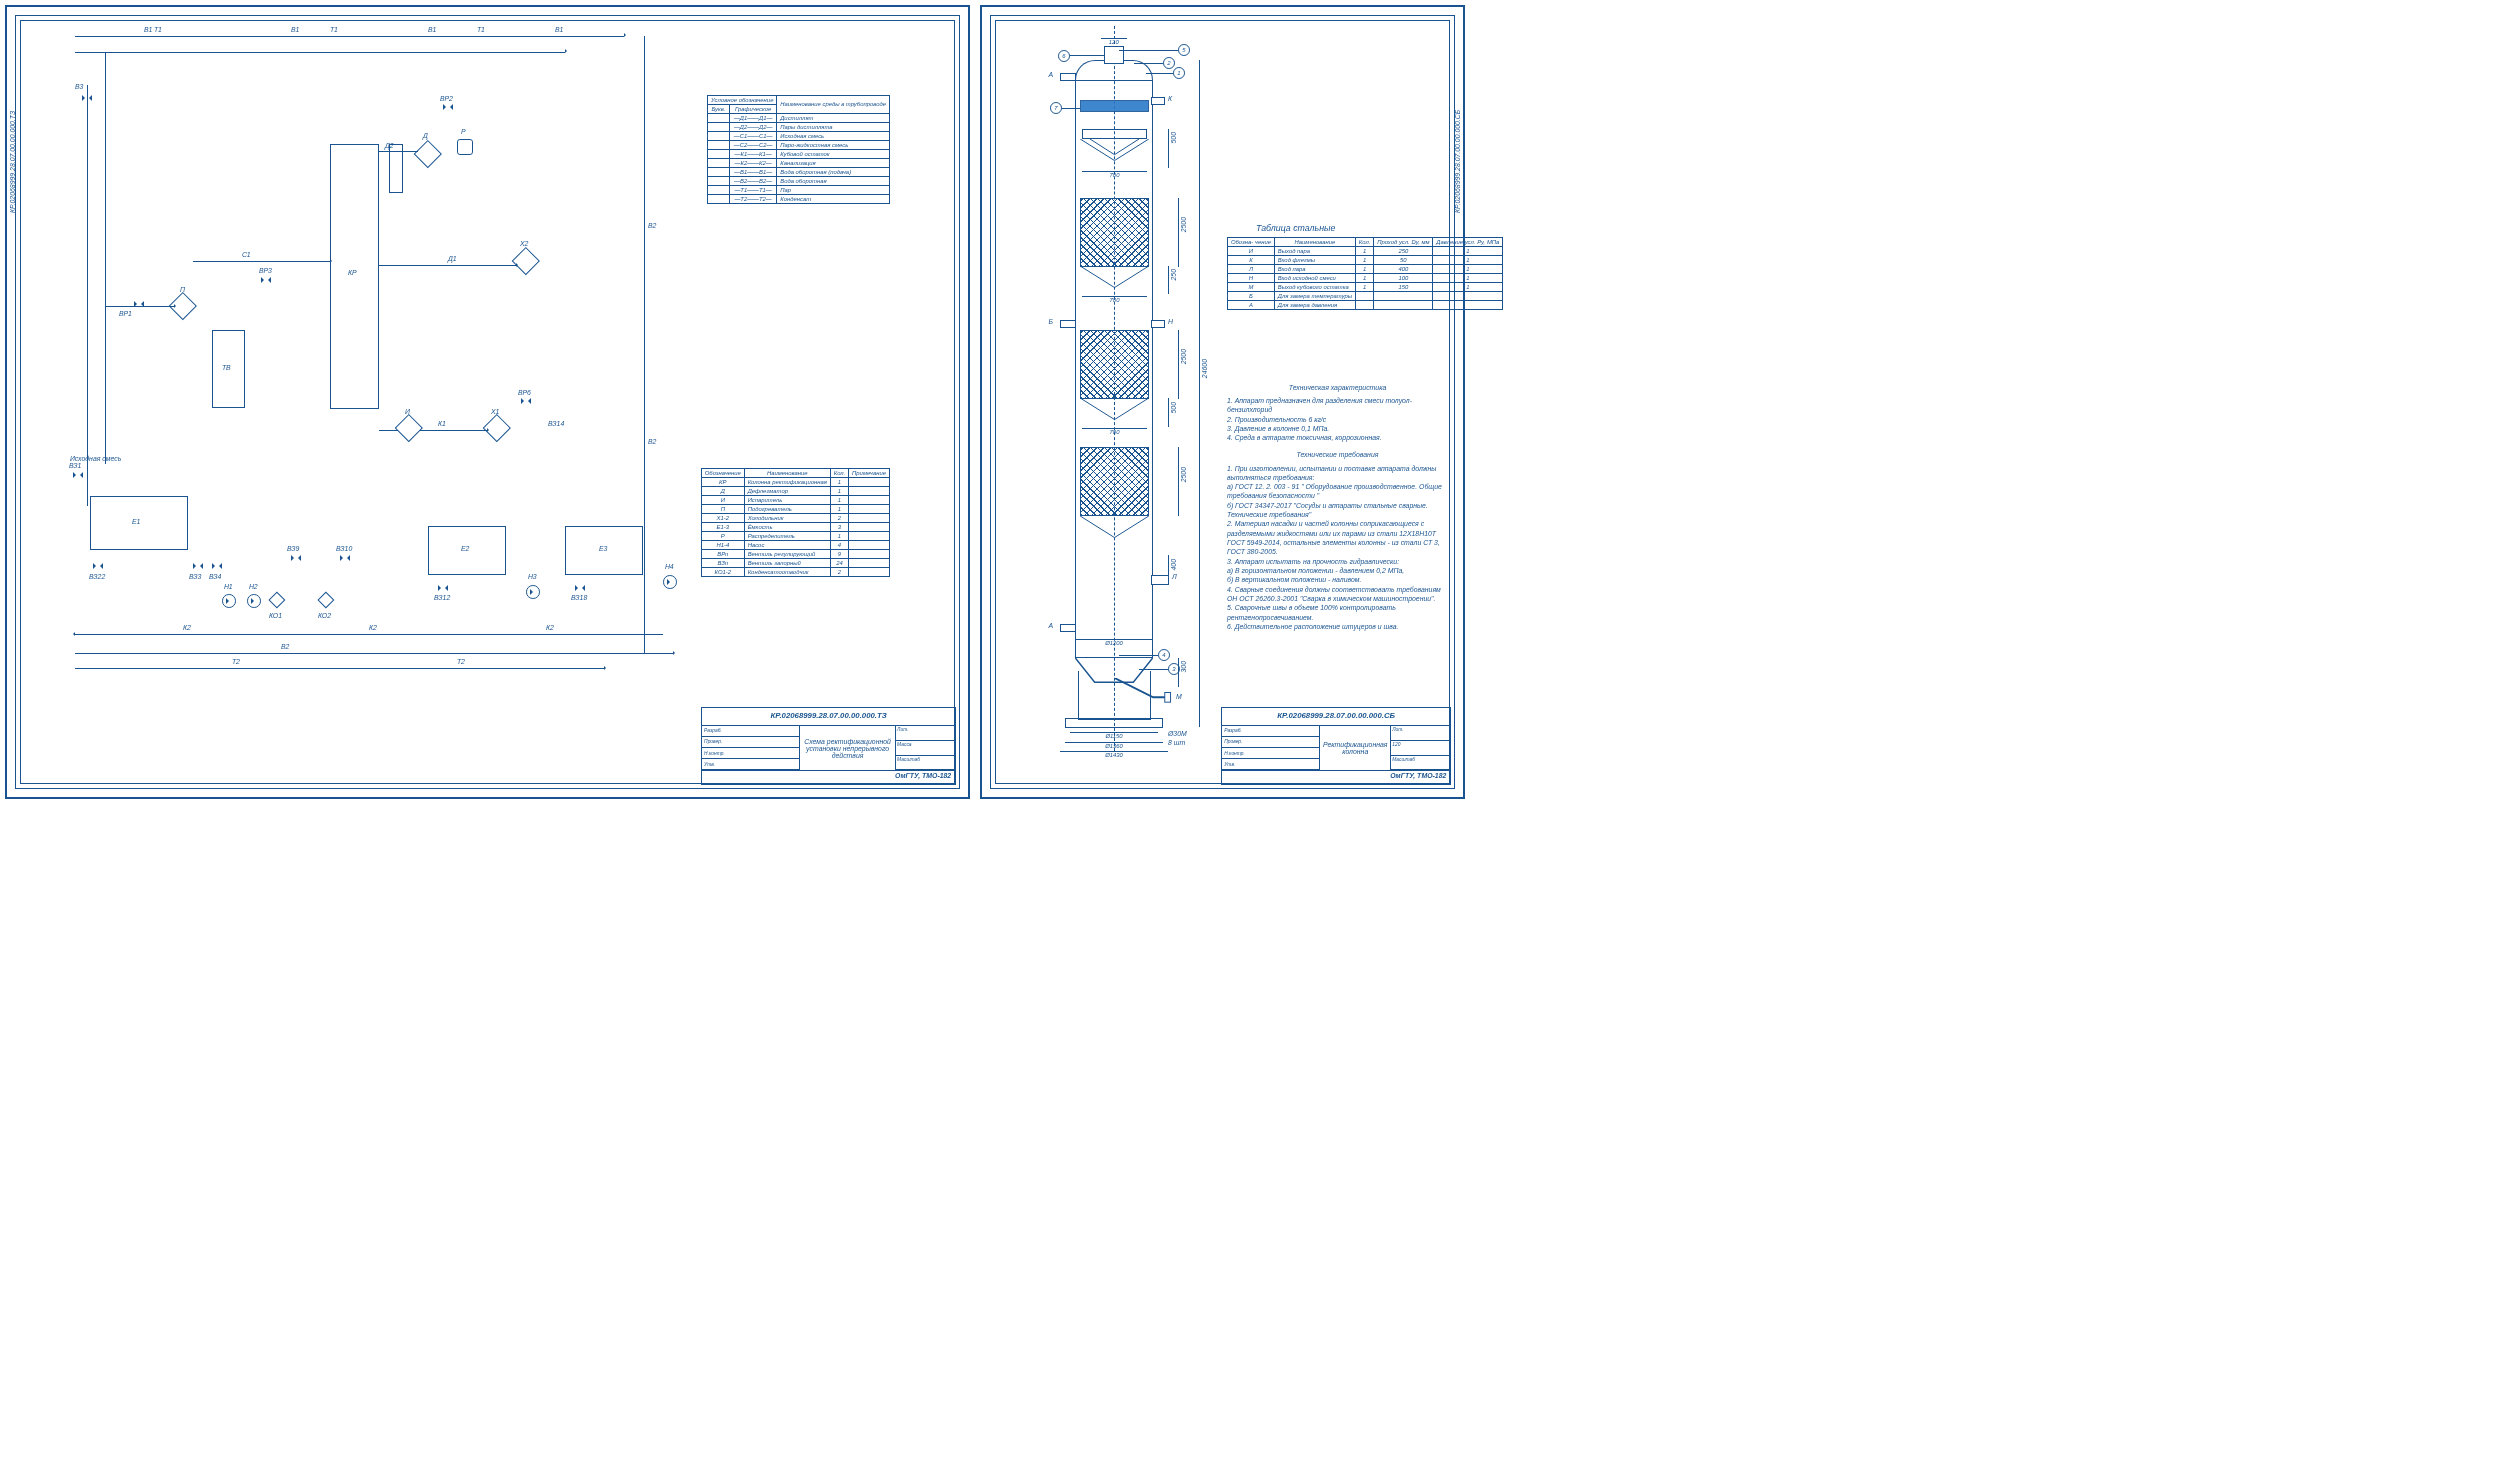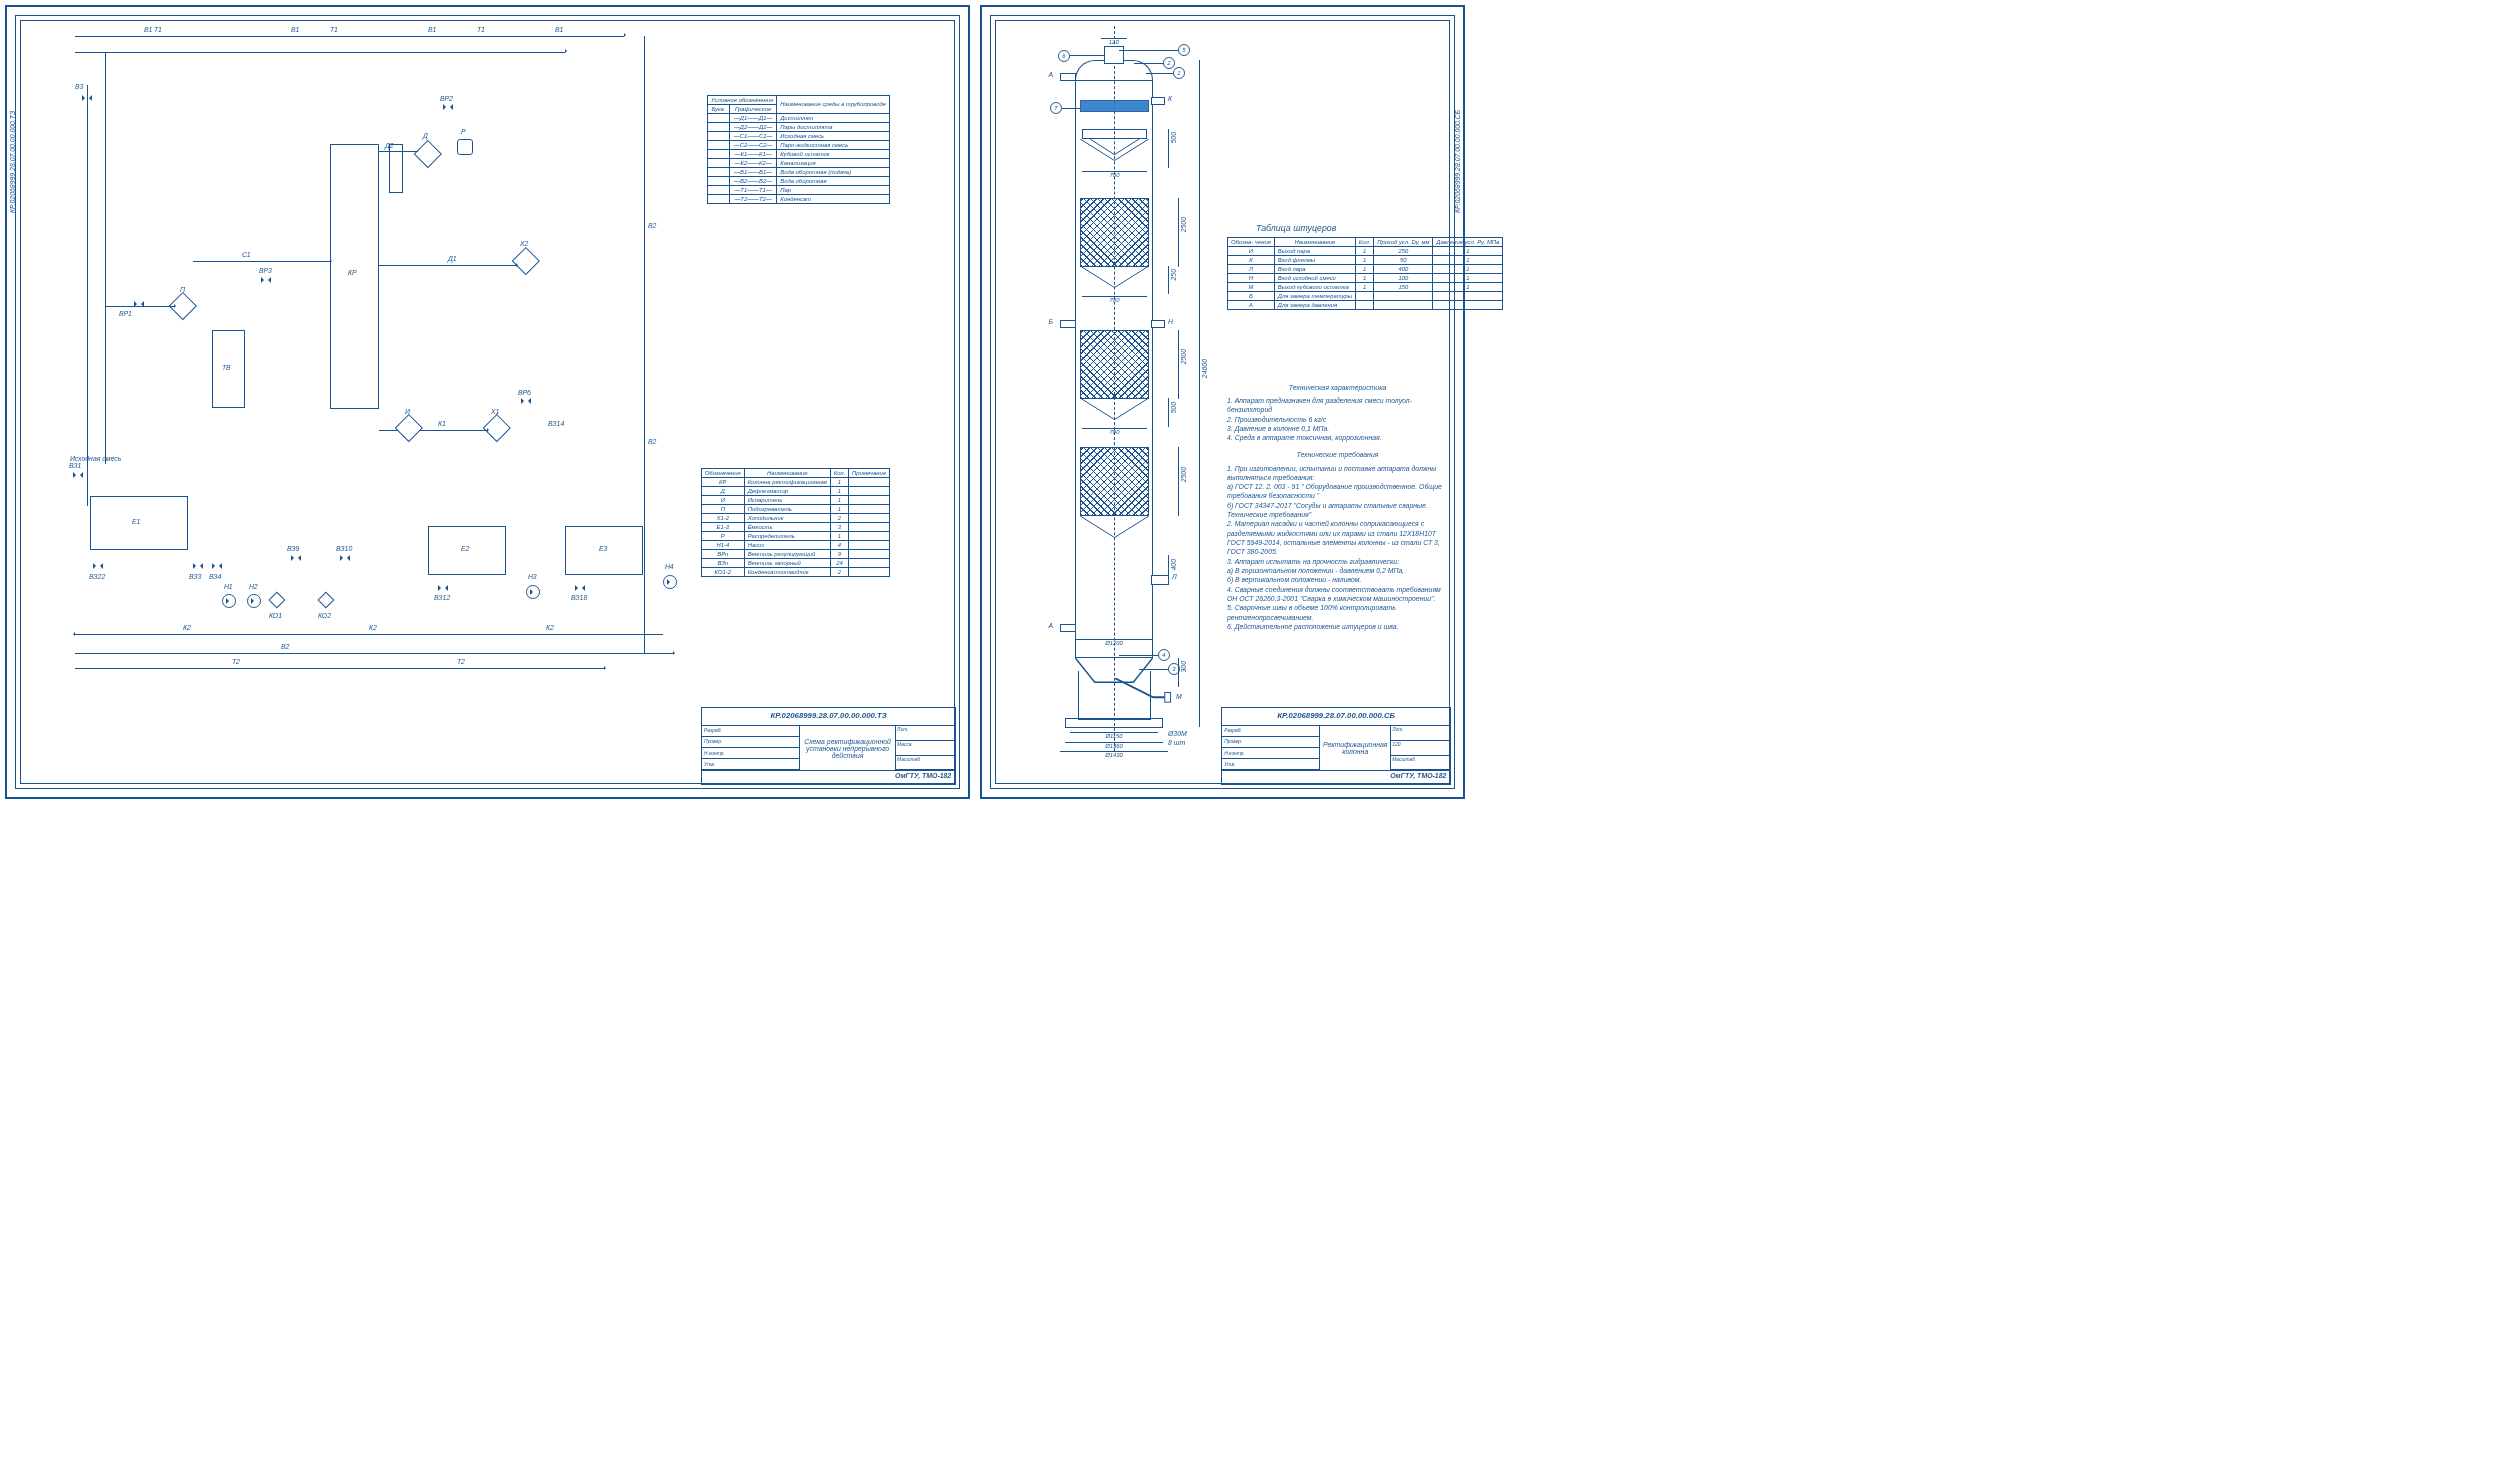--- a/index.html
+++ b/index.html
@@ -502,21 +502,21 @@
     <div class="callout" style="left:37px; top:23.5px;">6</div>
     <div class="callout-line" style="left:49px; top:29px; width:34px;"></div>
     <div class="callout" style="left:29px; top:76px;">7</div>
     <div class="callout-line" style="left:41px; top:82px; width:17.6px;"></div>
     <div class="callout" style="left:147px; top:637px;">3</div>
     <div class="callout-line" style="left:118px; top:643px; width:29px;"></div>
     <div class="callout" style="left:137px; top:623px;">4</div>
     <div class="callout-line" style="left:98px; top:629px; width:39px;"></div>
   </div>
 
-  <div class="section-title" style="position:absolute; left:274px; top:216px;">Таблица штуцеров</div>
+  <div class="section-title" style="position:absolute; left:274px; top:216px;">Таблица стальные</div>
   <table class="dtab" style="position:absolute; left:245px; top:230px; width:216px;">
     <thead>
         <tr>
       <th style="width:29px">Обозна-
 чение</th>
       <th>Наименование</th>
       <th style="width:21.6px">Кол.</th>
       <th style="width:37px">Проход усл.
 Dу, мм</th>
       <th style="width:37px">Давление усл.

